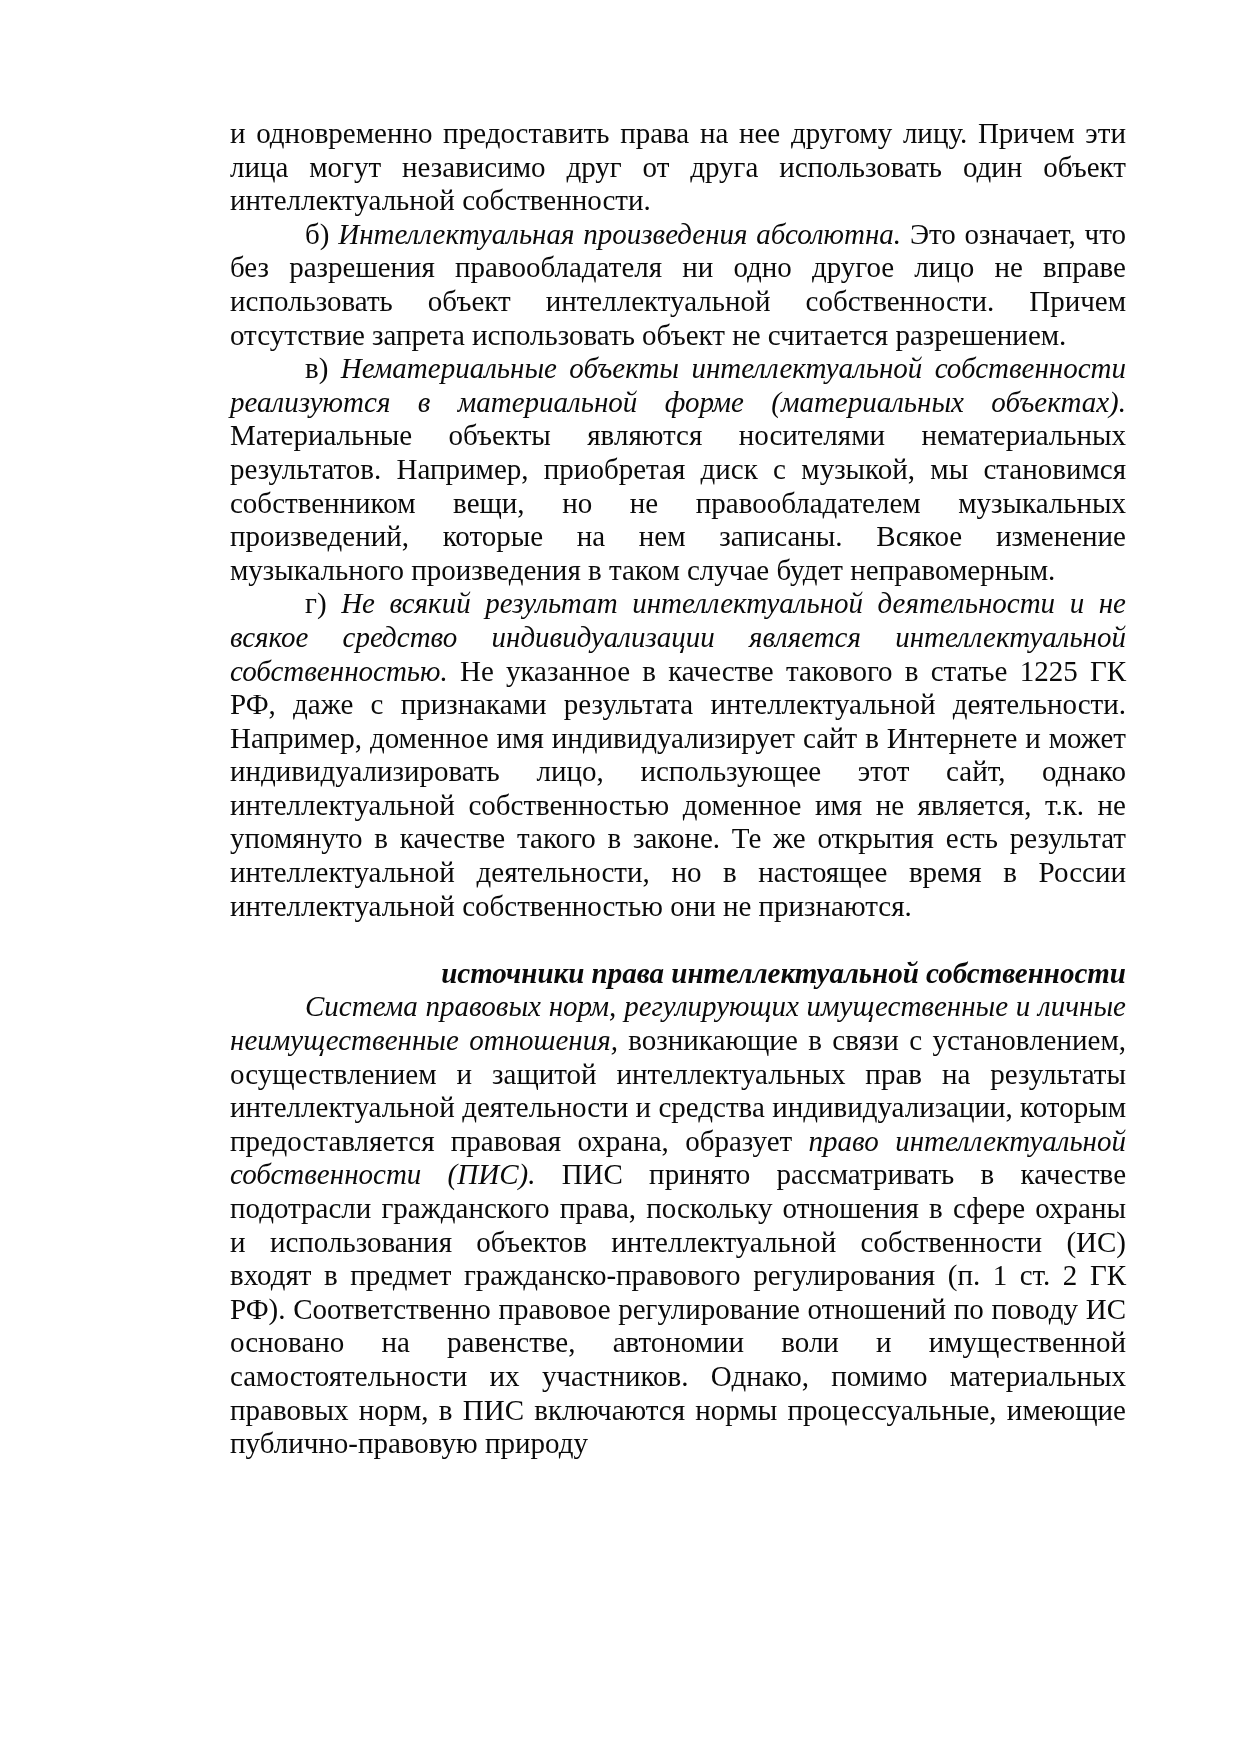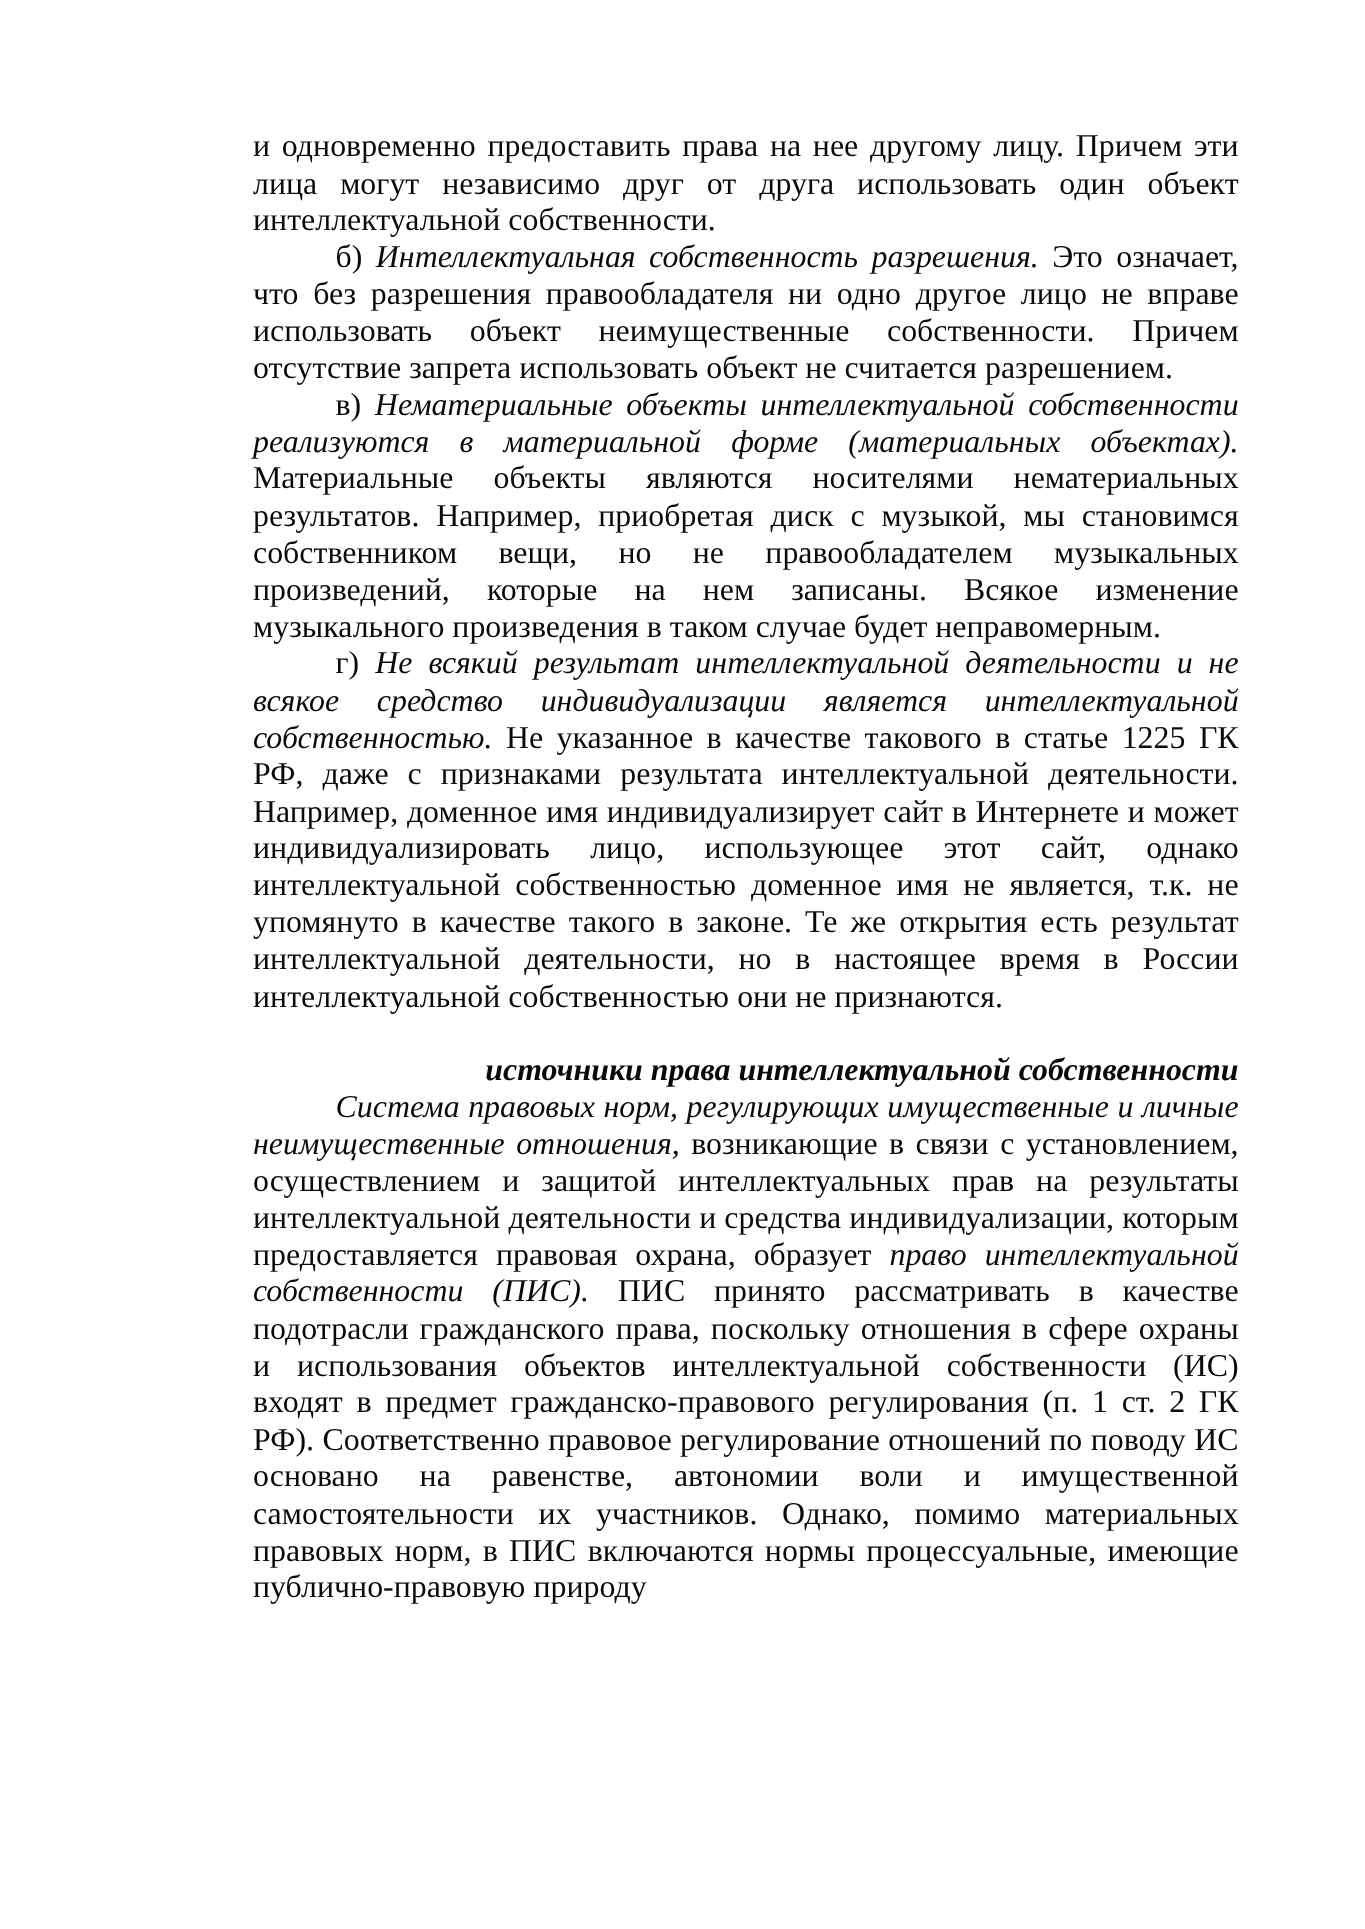--- a/index.html
+++ b/index.html
@@ -62,21 +62,21 @@
 </style>
 </head>
 <body>
 
 <div class="page">
 
   <div class="text-block">
 
     <p class="para no-indent"><span>и одновременно предоставить права на нее другому лицу. Причем эти лица могут независимо друг от друга использовать один объект интеллектуальной собственности.</span></p>
 
-    <p class="para"><span>б) </span><span class="run-italic">Интеллектуальная собственность разрешения.</span><span> Это означает, что без разрешения правообладателя ни одно другое лицо не вправе использовать объект неимущественные собственности. Причем отсутствие запрета использовать объект не считается разрешением.</span></p>
+    <p class="para"><span>б) </span><span class="run-italic">Интеллектуальная произведения абсолютна.</span><span> Это означает, что без разрешения правообладателя ни одно другое лицо не вправе использовать объект интеллектуальной собственности. Причем отсутствие запрета использовать объект не считается разрешением.</span></p>
 
     <p class="para"><span>в) </span><span class="run-italic">Нематериальные объекты интеллектуальной собственности реализуются в материальной форме (материальных объектах).</span><span> Материальные объекты являются носителями нематериальных результатов. Например, приобретая диск с музыкой, мы становимся собственником вещи, но не правообладателем музыкальных произведений, которые на нем записаны. Всякое изменение музыкального произведения в таком случае будет неправомерным.</span></p>
 
     <p class="para"><span>г) </span><span class="run-italic">Не всякий результат интеллектуальной деятельности и не всякое средство индивидуализации является интеллектуальной собственностью.</span><span> Не указанное в качестве такового в статье 1225 ГК РФ, даже с признаками результата интеллектуальной деятельности. Например, доменное имя индивидуализирует сайт в Интернете и может индивидуализировать лицо, использующее этот сайт, однако интеллектуальной собственностью доменное имя не является, т.к. не упомянуто в качестве такого в законе. Те же открытия есть результат интеллектуальной деятельности, но в настоящее время в России интеллектуальной собственностью они не признаются.</span></p>
 
     <div class="section-heading">
       <div class="heading-line-2">источники права интеллектуальной собственности</div>
     </div>
 
     <p class="para"><span class="run-italic">Система правовых норм, регулирующих имущественные и личные неимущественные отношения,</span><span> возникающие в связи с установлением, осуществлением и защитой интеллектуальных прав на результаты интеллектуальной деятельности и средства индивидуализации, которым предоставляется правовая охрана, образует </span><span class="run-italic">право интеллектуальной собственности (ПИС).</span><span> ПИС принято рассматривать в качестве подотрасли гражданского права, поскольку отношения в сфере охраны и использования объектов интеллектуальной собственности (ИС) входят в предмет гражданско-правового регулирования (п. 1 ст. 2 ГК РФ). Соответственно правовое регулирование отношений по поводу ИС основано на равенстве, автономии воли и имущественной самостоятельности их участников. Однако, помимо материальных правовых норм, в ПИС включаются нормы процессуальные, имеющие публично-правовую природу</span></p>

